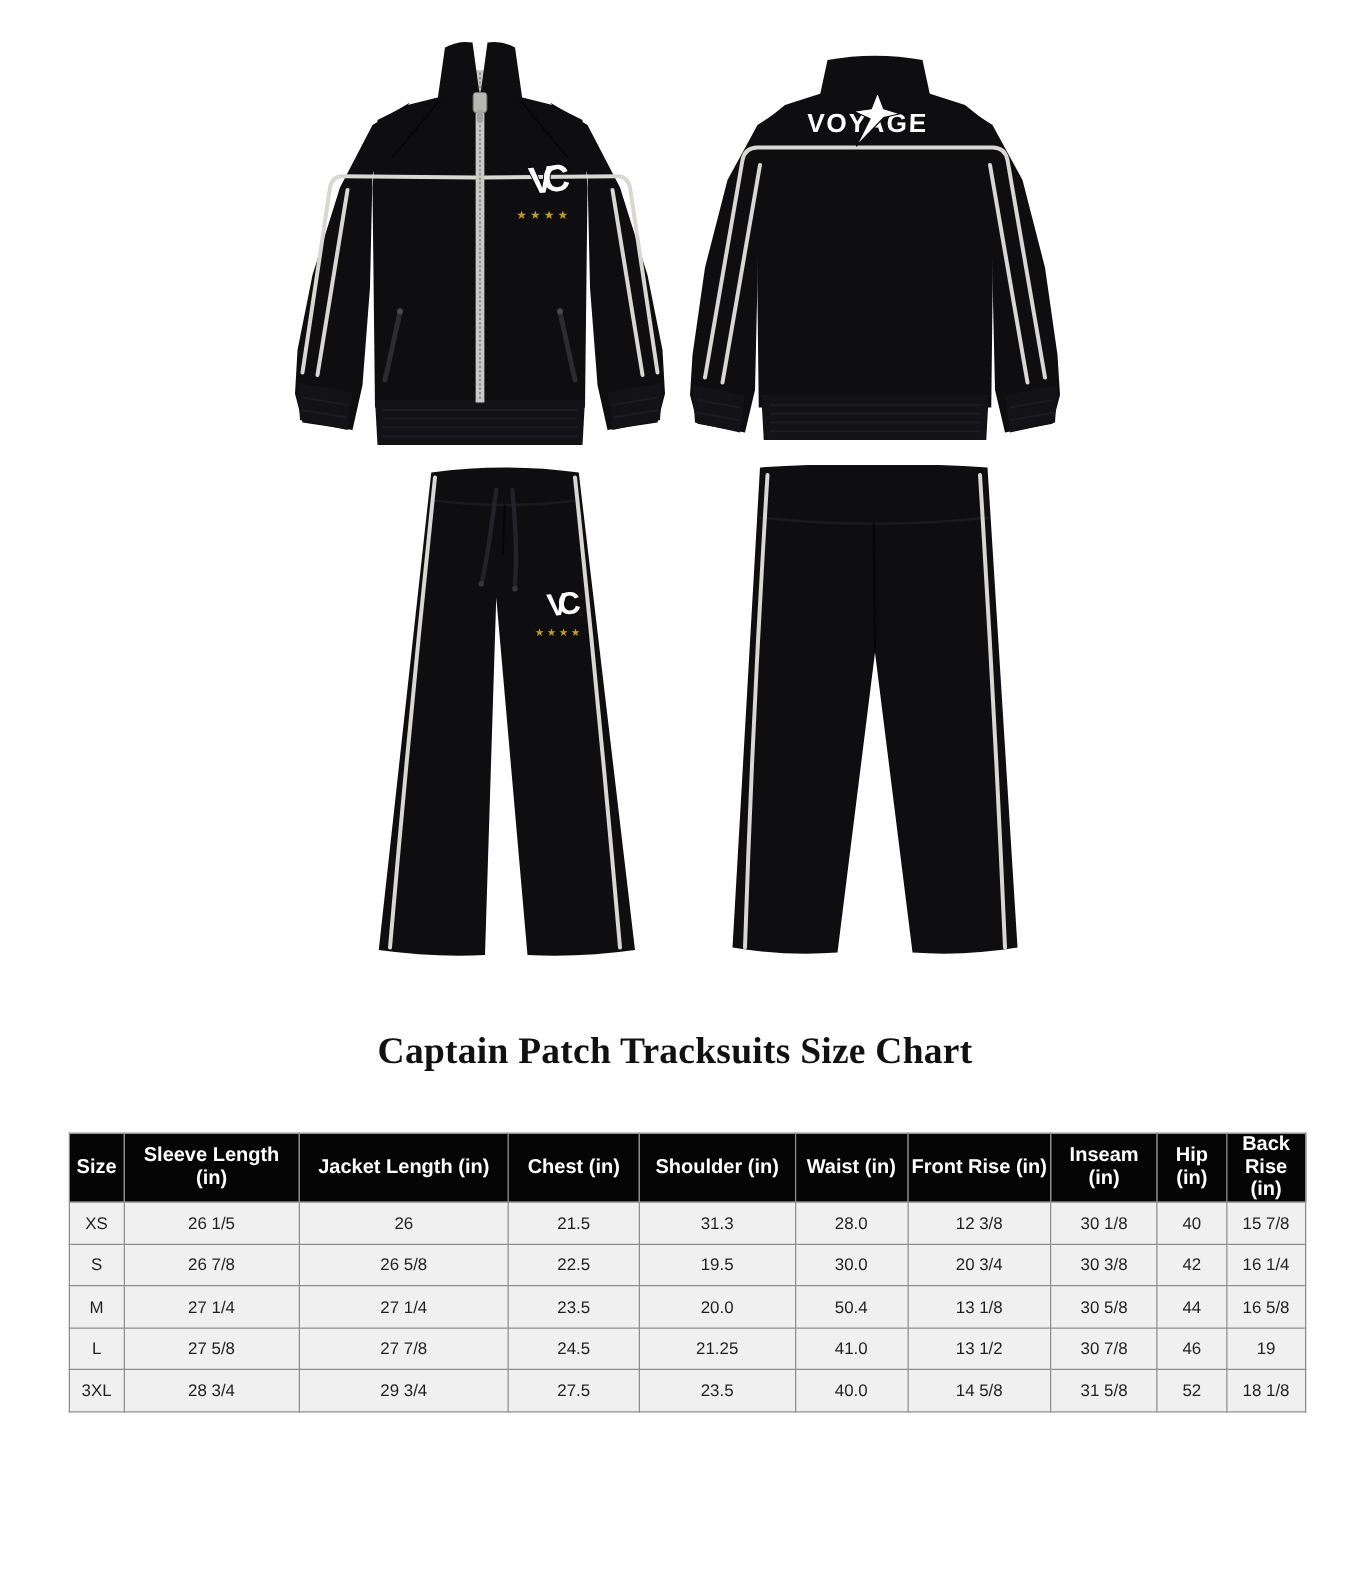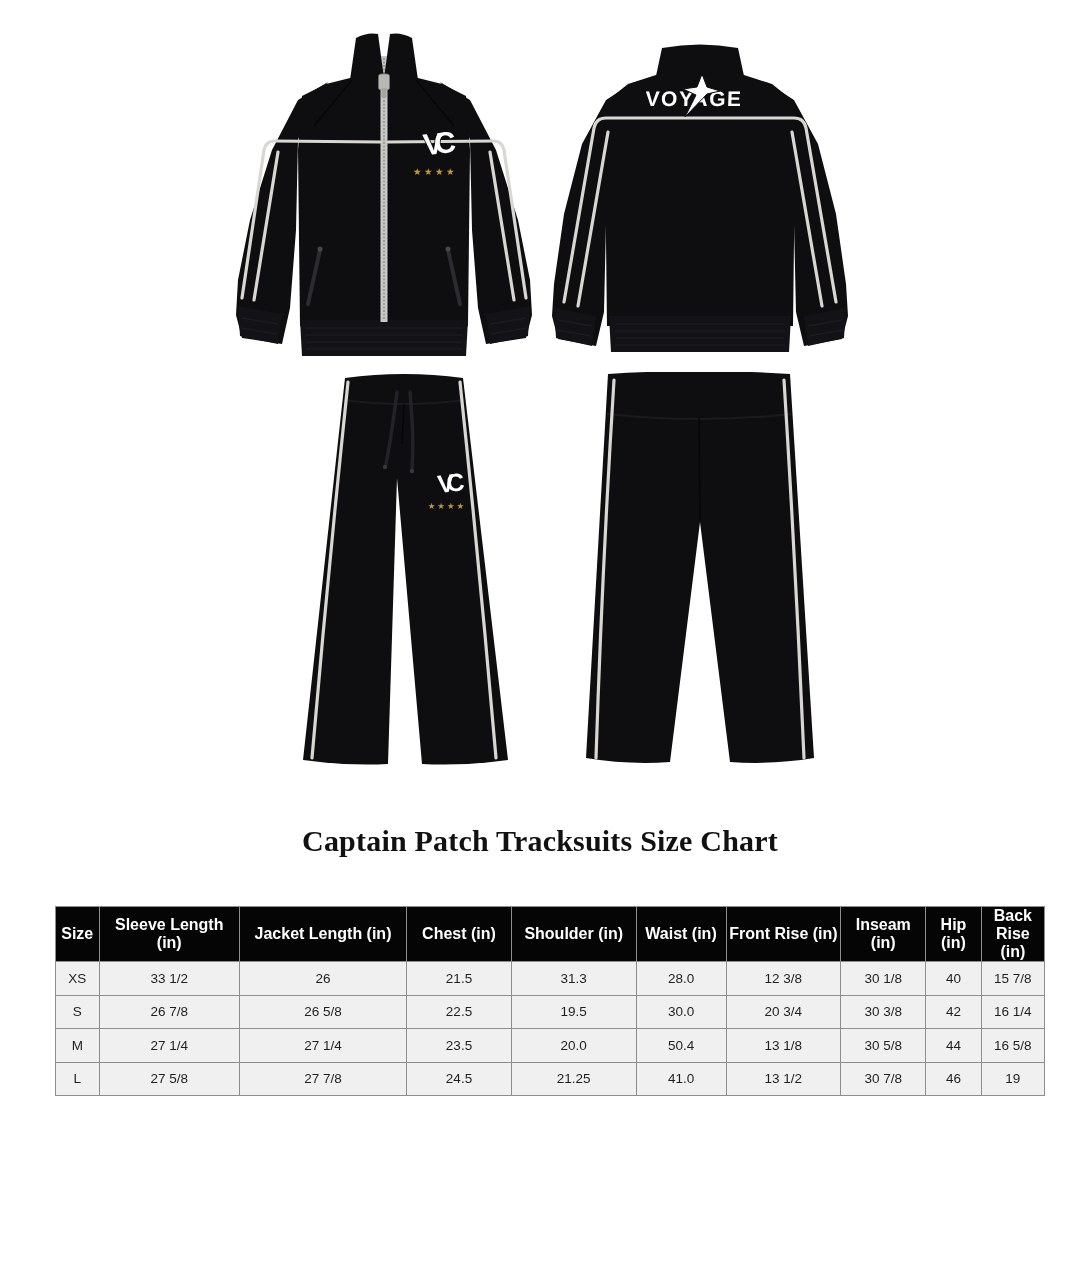--- a/index.html
+++ b/index.html
@@ -155,21 +155,21 @@
           <th>Waist (in)</th>
           <th>Front Rise (in)</th>
           <th>Inseam (in)</th>
           <th>Hip (in)</th>
           <th>Back Rise (in)</th>
         </tr>
     </thead>
     <tbody>
         <tr>
           <td>XS</td>
-          <td>33 1/2</td>
+          <td>26 1/5</td>
           <td>26</td>
           <td>21.5</td>
           <td>31.3</td>
           <td>28.0</td>
           <td>12 3/8</td>
           <td>30 1/8</td>
           <td>40</td>
           <td>15 7/8</td>
         </tr>
         <tr>
@@ -201,16 +201,28 @@
           <td>27 5/8</td>
           <td>27 7/8</td>
           <td>24.5</td>
           <td>21.25</td>
           <td>41.0</td>
           <td>13 1/2</td>
           <td>30 7/8</td>
           <td>46</td>
           <td>19</td>
         </tr>
+        <tr>
+          <td>3XL</td>
+          <td>28 3/4</td>
+          <td>29 3/4</td>
+          <td>27.5</td>
+          <td>23.5</td>
+          <td>40.0</td>
+          <td>14 5/8</td>
+          <td>31 5/8</td>
+          <td>52</td>
+          <td>18 1/8</td>
+        </tr>
       </tbody>
   </table>
 
 </div>
 
 </body></html>

